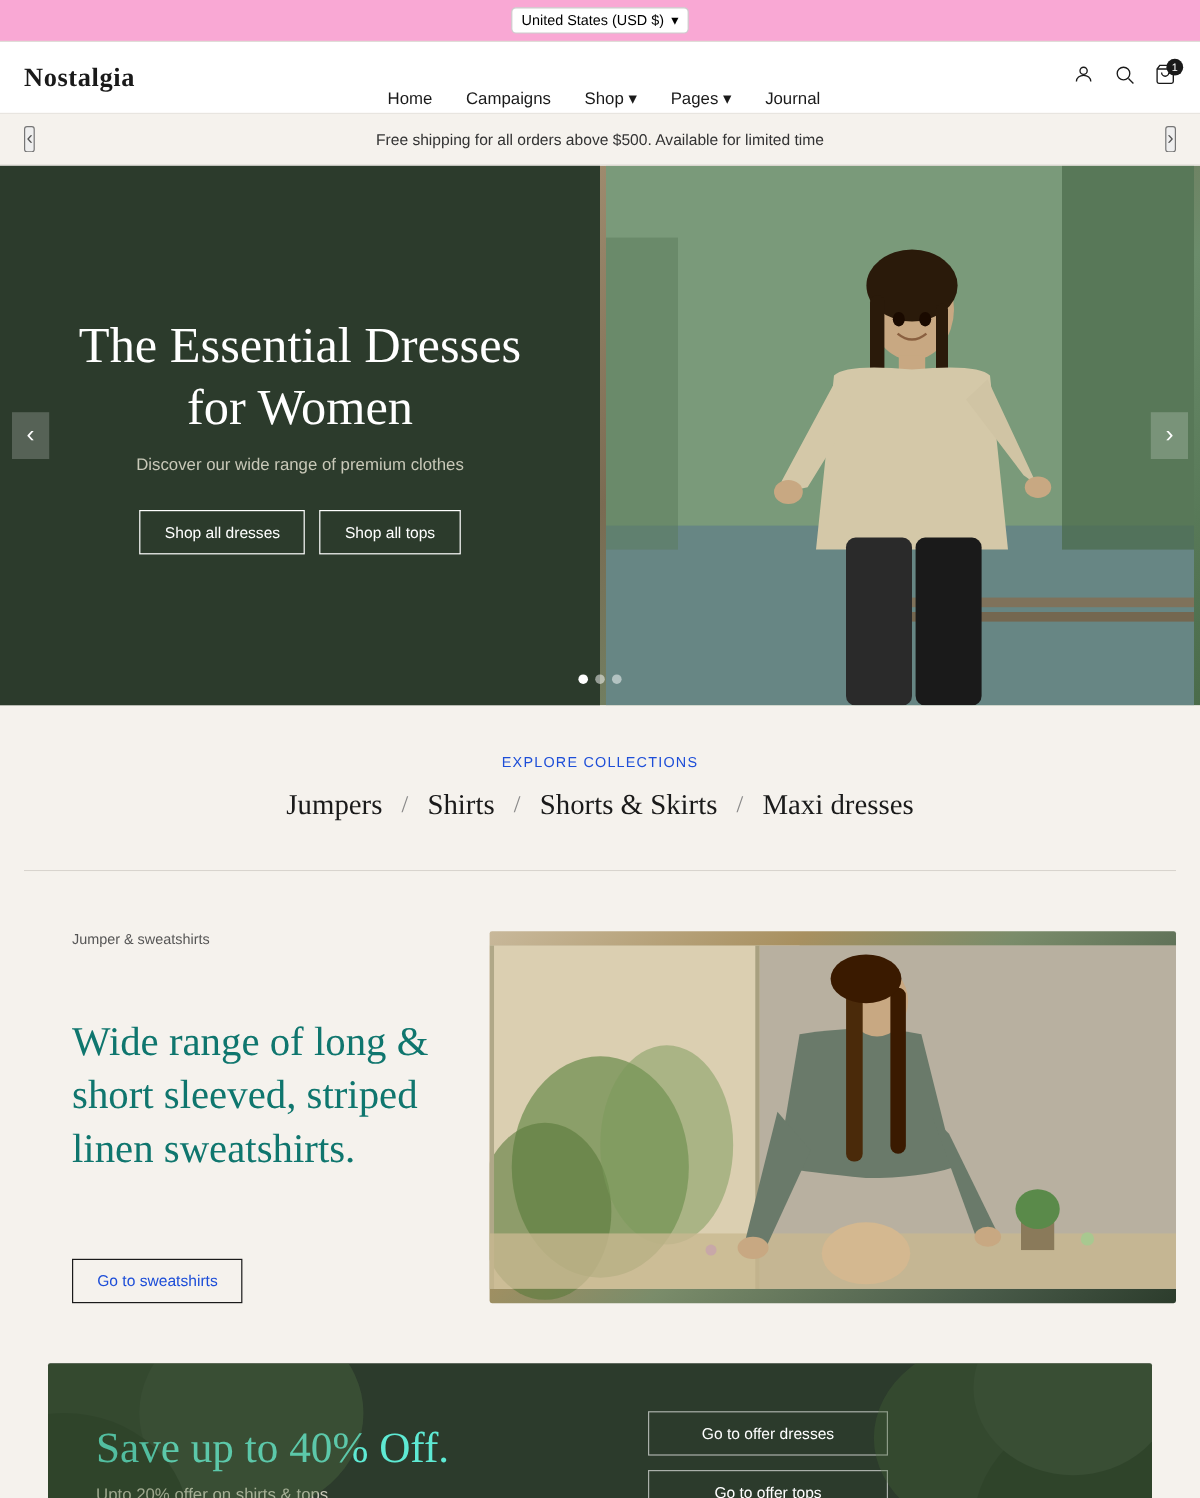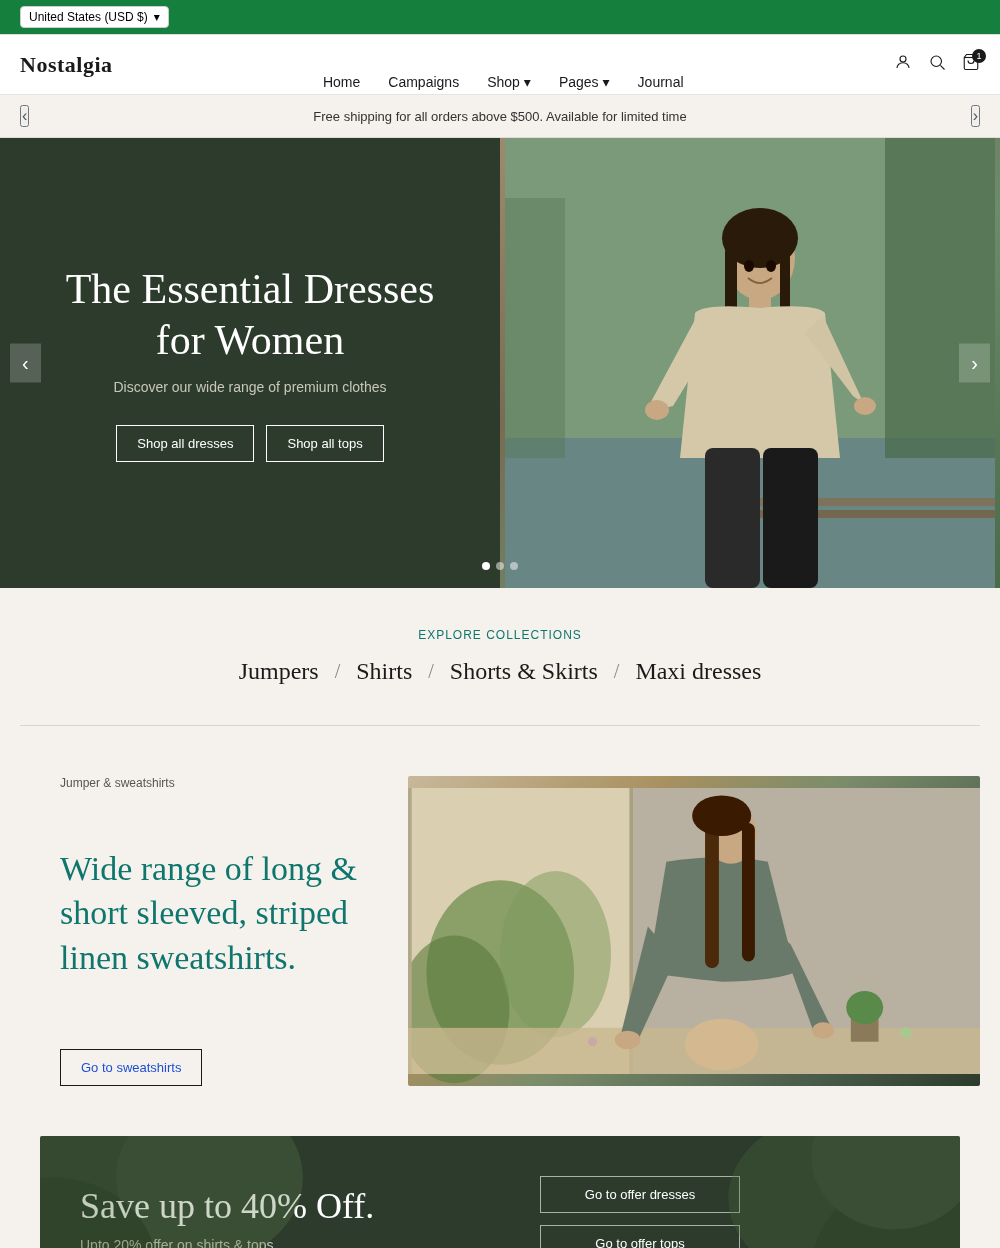--- a/index.html
+++ b/index.html
@@ -1,24 +1,24 @@
 <!DOCTYPE html>
 <html><head>
   <meta charset="utf-8">
   <style>
     * { margin: 0; padding: 0; box-sizing: border-box; }
     body { font-family: Georgia, 'Times New Roman', serif; background: #f5f2ed; color: #1a1a1a; width: 1000px; }
 
     
     .top-bar {
       display: flex;
-      justify-content: flex-start;
+      justify-content: center;
       padding: 6px 20px;
       border-bottom: 1px solid #e0ddd8;
-      background: #15803d;
+      background: #f9a8d4;
     }
     .currency-selector {
       display: flex;
       align-items: center;
       gap: 6px;
       font-size: 12px;
       font-family: Arial, sans-serif;
       border: 1px solid #ccc;
       border-radius: 4px;
       padding: 3px 8px;
@@ -204,21 +204,21 @@
 
     
     .collections-section {
       padding: 40px 20px 20px;
       text-align: center;
       background: #f5f2ed;
     }
     .collections-label {
       font-size: 12px;
       font-family: Arial, sans-serif;
-      color: #0f766e;
+      color: #1d4ed8;
       letter-spacing: 1px;
       text-transform: uppercase;
       margin-bottom: 16px;
     }
     .collections-links {
       display: flex;
       align-items: center;
       justify-content: center;
       gap: 4px;
       font-size: 24px;
@@ -309,21 +309,21 @@
     }
     .sale-left {
       width: 50%;
       padding: 40px;
       display: flex;
       flex-direction: column;
       justify-content: center;
     }
     .sale-title {
       font-size: 36px;
-      color: #ffffff;
+      color: #5eead4;
       font-weight: 400;
       margin-bottom: 10px;
     }
     .sale-subtitle {
       font-size: 14px;
       color: #c8c8b8;
       font-family: Arial, sans-serif;
     }
     .sale-right {
       width: 50%;

